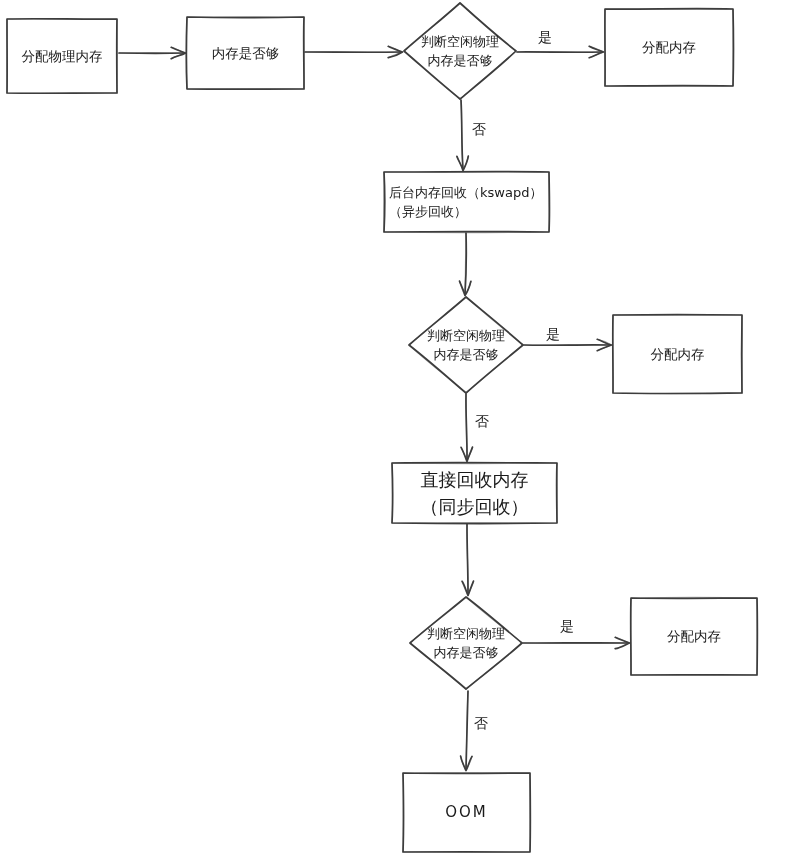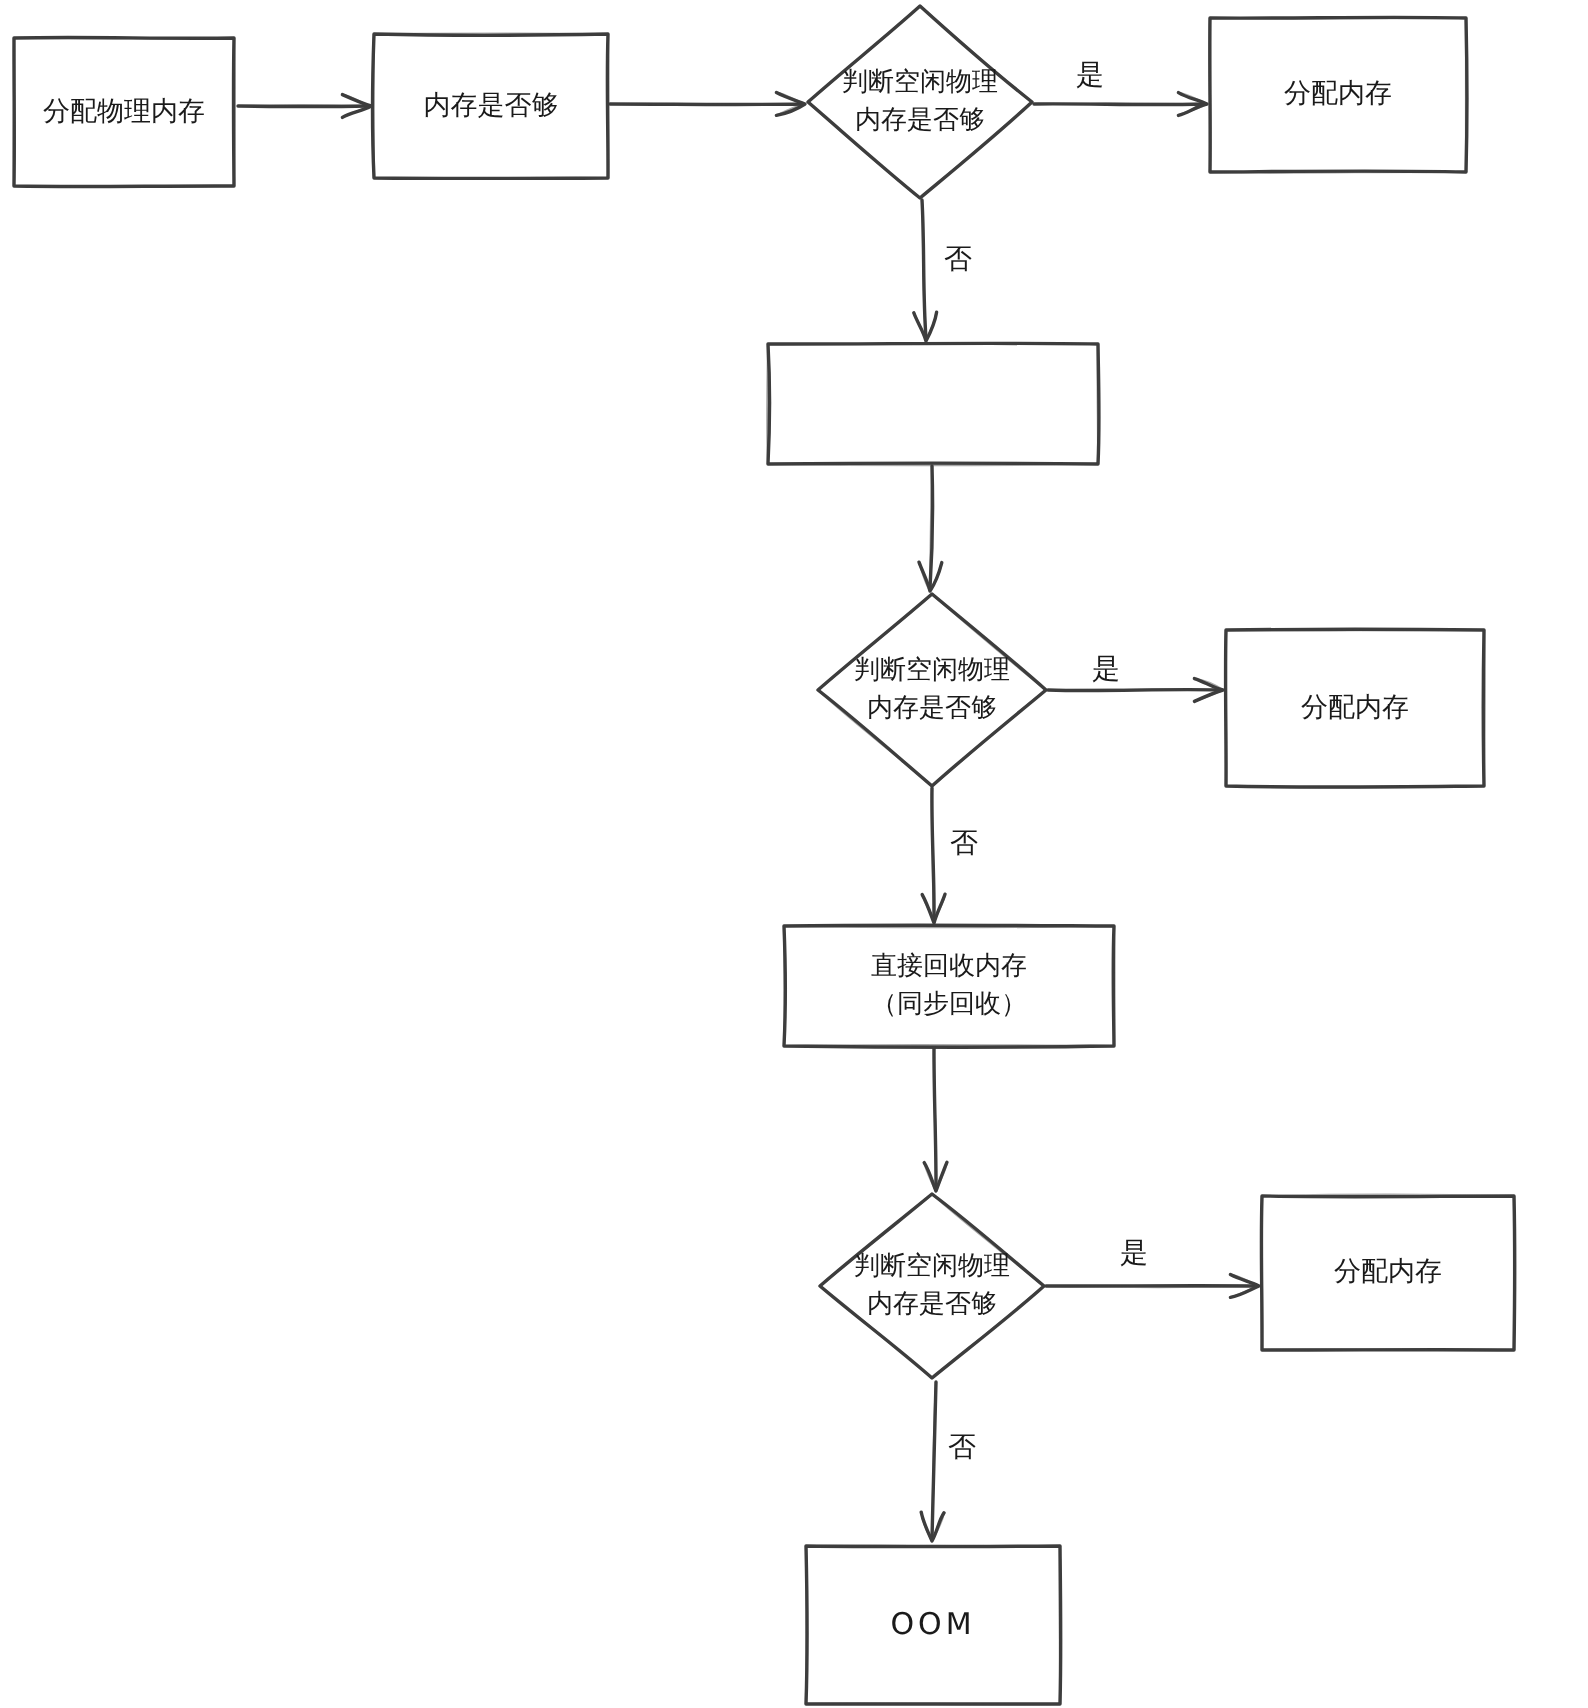--- a/index.html
+++ b/index.html
@@ -89,27 +89,29 @@
 
   <div class="node-label" style="left:7px;top:19px;width:110px;height:74px;text-align:right;">分配物理内存</div>
 
   <div class="node-label" style="left:187px;top:17px;width:117px;height:72px;">内存是否够</div>
 
   <div class="node-label" style="left:400px;top:27px;width:120px;height:48px;font-size:13px;">判断空闲物理
 内存是否够</div>
 
   <div class="node-label" style="left:605px;top:9px;width:128px;height:77px;">分配内存</div>
 
+  <div class="node-label align-left" style="left:389px;top:175px;width:158px;height:54px;font-size:13px;">后台内存回收（kswapd）
+（异步回收）</div>
 
   <div class="node-label" style="left:406px;top:321px;width:120px;height:48px;font-size:13px;">判断空闲物理
 内存是否够</div>
 
   <div class="node-label" style="left:613px;top:315px;width:129px;height:78px;">分配内存</div>
 
-  <div class="node-label" style="left:392px;top:463px;width:165px;height:60px;font-size:13px;">直接回收内存
+  <div class="node-label" style="left:392px;top:463px;width:165px;height:60px;font-size:18px;">直接回收内存
 （同步回收）</div>
 
   <div class="node-label" style="left:406px;top:619px;width:120px;height:48px;font-size:13px;">判断空闲物理
 内存是否够</div>
 
   <div class="node-label" style="left:631px;top:598px;width:126px;height:77px;">分配内存</div>
 
   <div class="node-label oom-label" style="left:403px;top:773px;width:127px;height:79px;">OOM</div>
 
   <div class="edge-label" style="left:538px;top:29px;">是</div>

